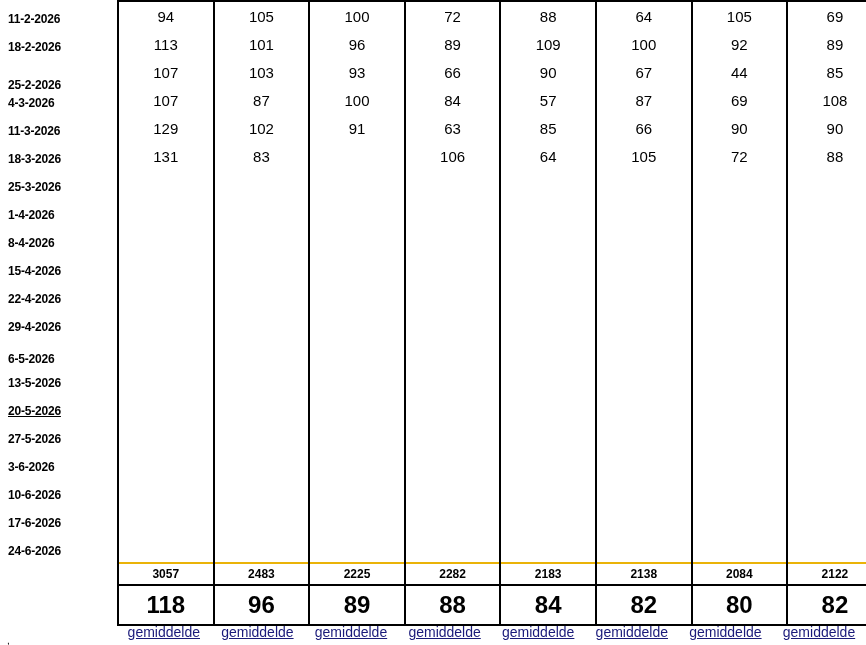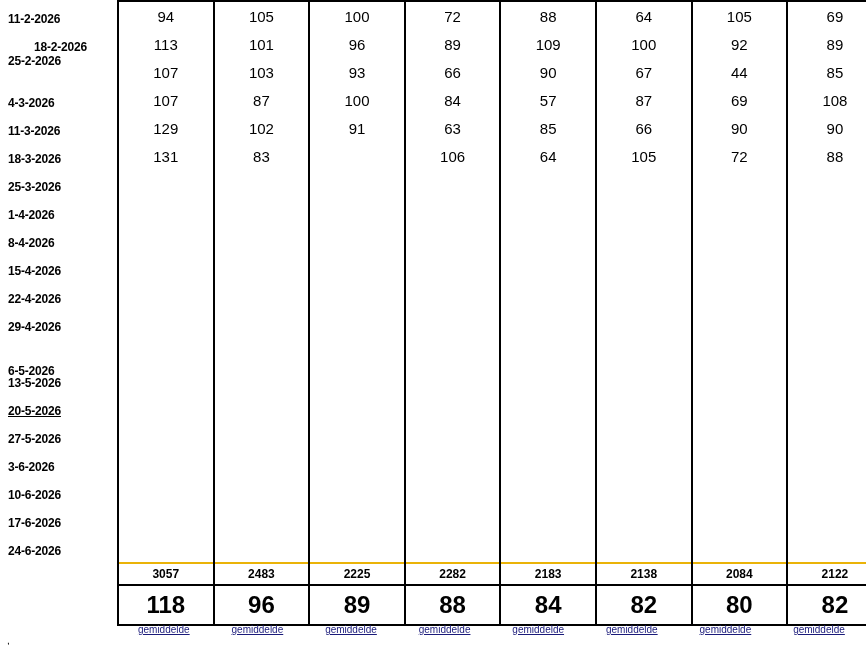--- a/index.html
+++ b/index.html
@@ -95,21 +95,21 @@
     left: 117px;
     top: 624px;
     width: 749px;
     height: 21px;
   }
   .footer-cell {
     position: absolute;
     top: 0;
     width: 93.6px;
     text-align: center;
-    font-size: 10px;
+    font-size: 14px;
     color: #1a1a7a;
     text-decoration: underline;
     white-space: nowrap;
   }
 
   .corner-mark {
     position: absolute;
     left: 7px;
     top: 636px;
     font-size: 10px;
@@ -117,32 +117,32 @@
     line-height: 1;
   }
 </style>
 </head>
 <body>
 
 <div class="sheet">
 
   <div class="dates">
       <div class="date-cell" style="top: 12px;">11-2-2026</div>
-      <div class="date-cell" style="top: 40px; text-align: center;">18-2-2026</div>
-      <div class="date-cell" style="top: 54px;">25-2-2026</div>
+      <div class="date-cell" style="top: 40px;">18-2-2026</div>
+      <div class="date-cell" style="top: 78px;">25-2-2026</div>
       <div class="date-cell" style="top: 96px;">4-3-2026</div>
       <div class="date-cell" style="top: 124px;">11-3-2026</div>
       <div class="date-cell" style="top: 152px;">18-3-2026</div>
       <div class="date-cell" style="top: 180px;">25-3-2026</div>
       <div class="date-cell" style="top: 208px;">1-4-2026</div>
       <div class="date-cell" style="top: 236px;">8-4-2026</div>
       <div class="date-cell" style="top: 264px;">15-4-2026</div>
       <div class="date-cell" style="top: 292px;">22-4-2026</div>
       <div class="date-cell" style="top: 320px;">29-4-2026</div>
-      <div class="date-cell" style="top: 364px;">6-5-2026</div>
+      <div class="date-cell" style="top: 352px;">6-5-2026</div>
       <div class="date-cell" style="top: 376px;">13-5-2026</div>
       <div class="date-cell" style="top: 404px; text-decoration: underline;">20-5-2026</div>
       <div class="date-cell" style="top: 432px;">27-5-2026</div>
       <div class="date-cell" style="top: 460px;">3-6-2026</div>
       <div class="date-cell" style="top: 488px;">10-6-2026</div>
       <div class="date-cell" style="top: 516px;">17-6-2026</div>
       <div class="date-cell" style="top: 544px;">24-6-2026</div>
     </div>
 
   <div class="table-wrap">

